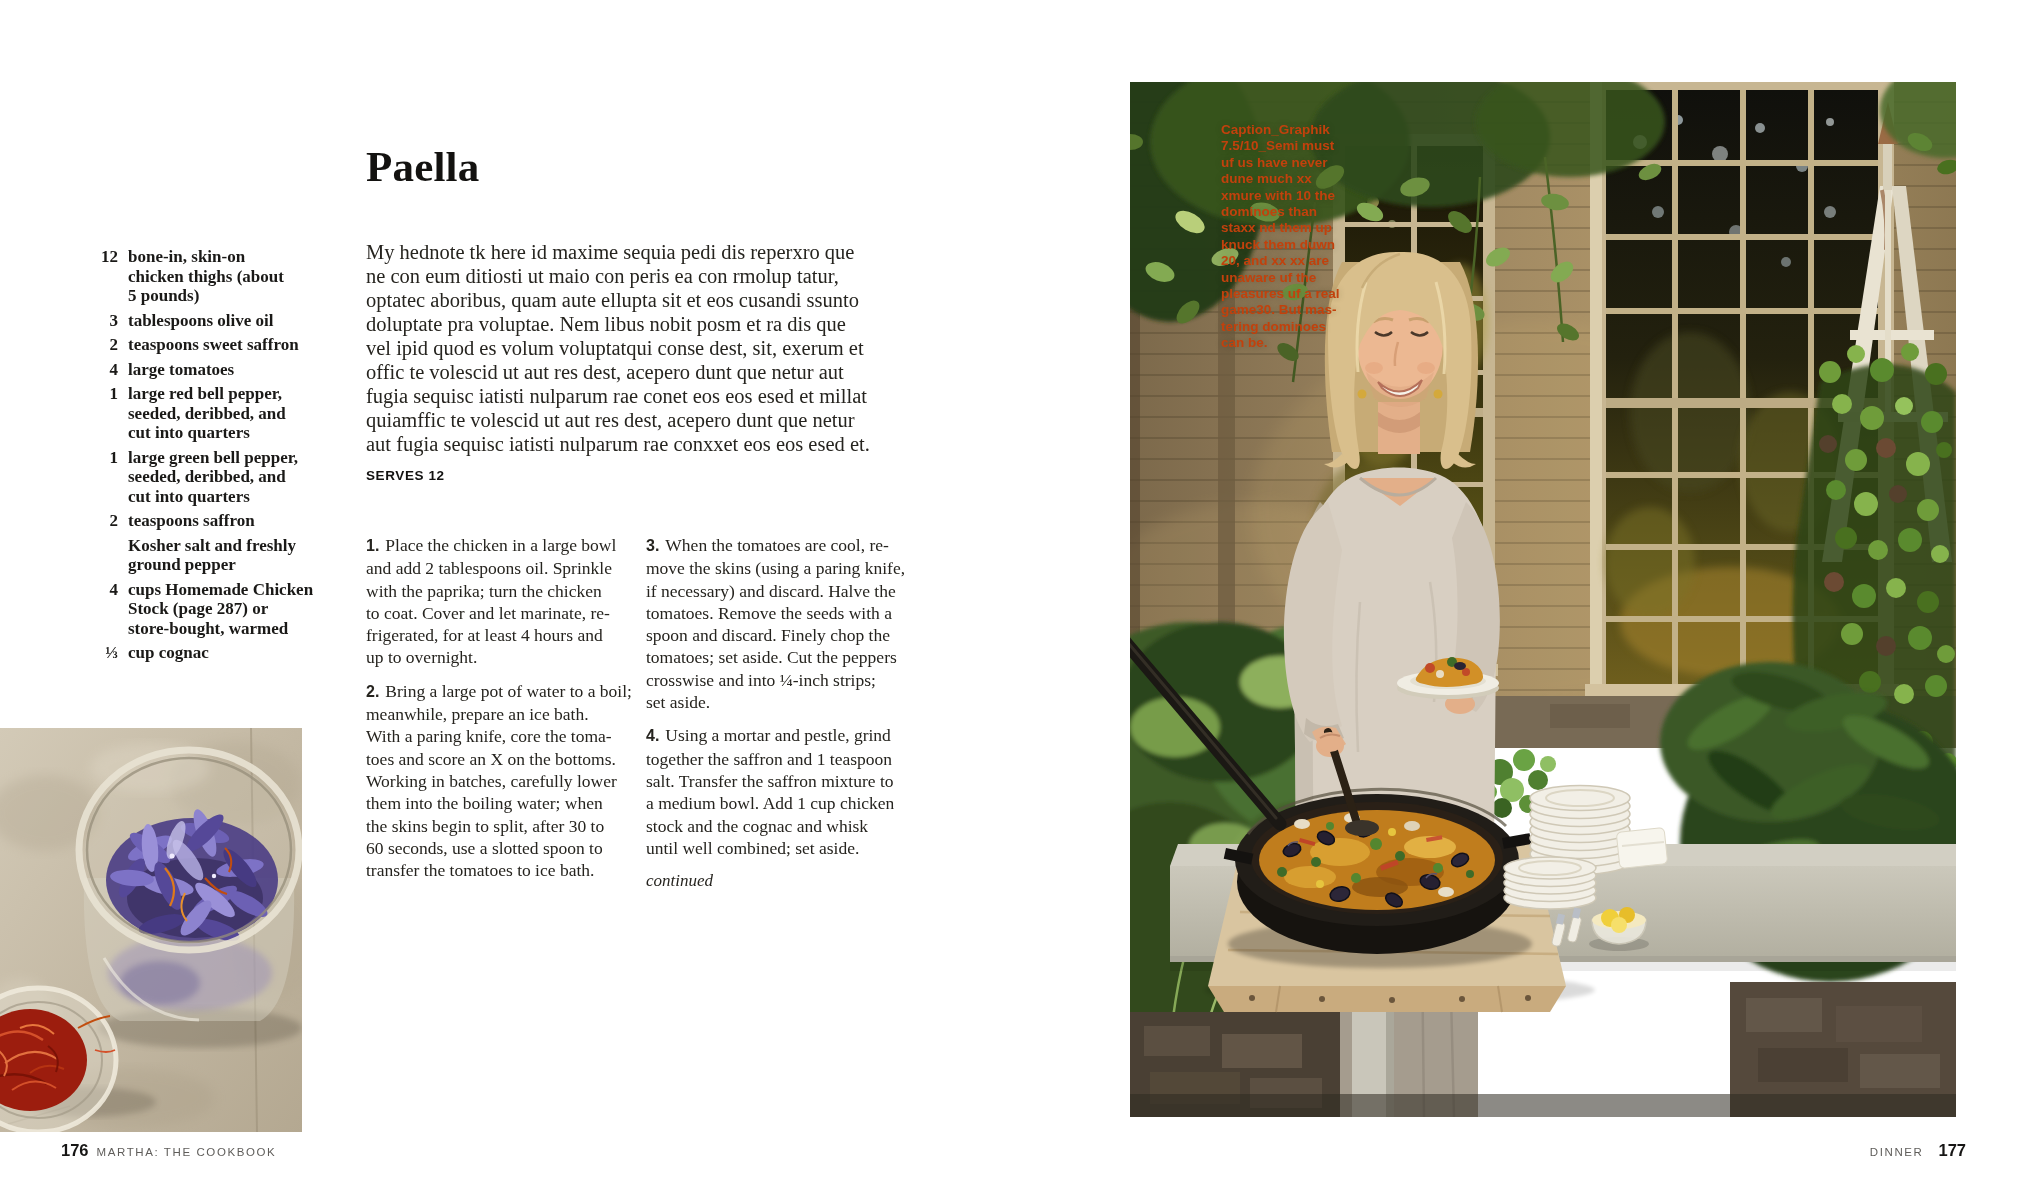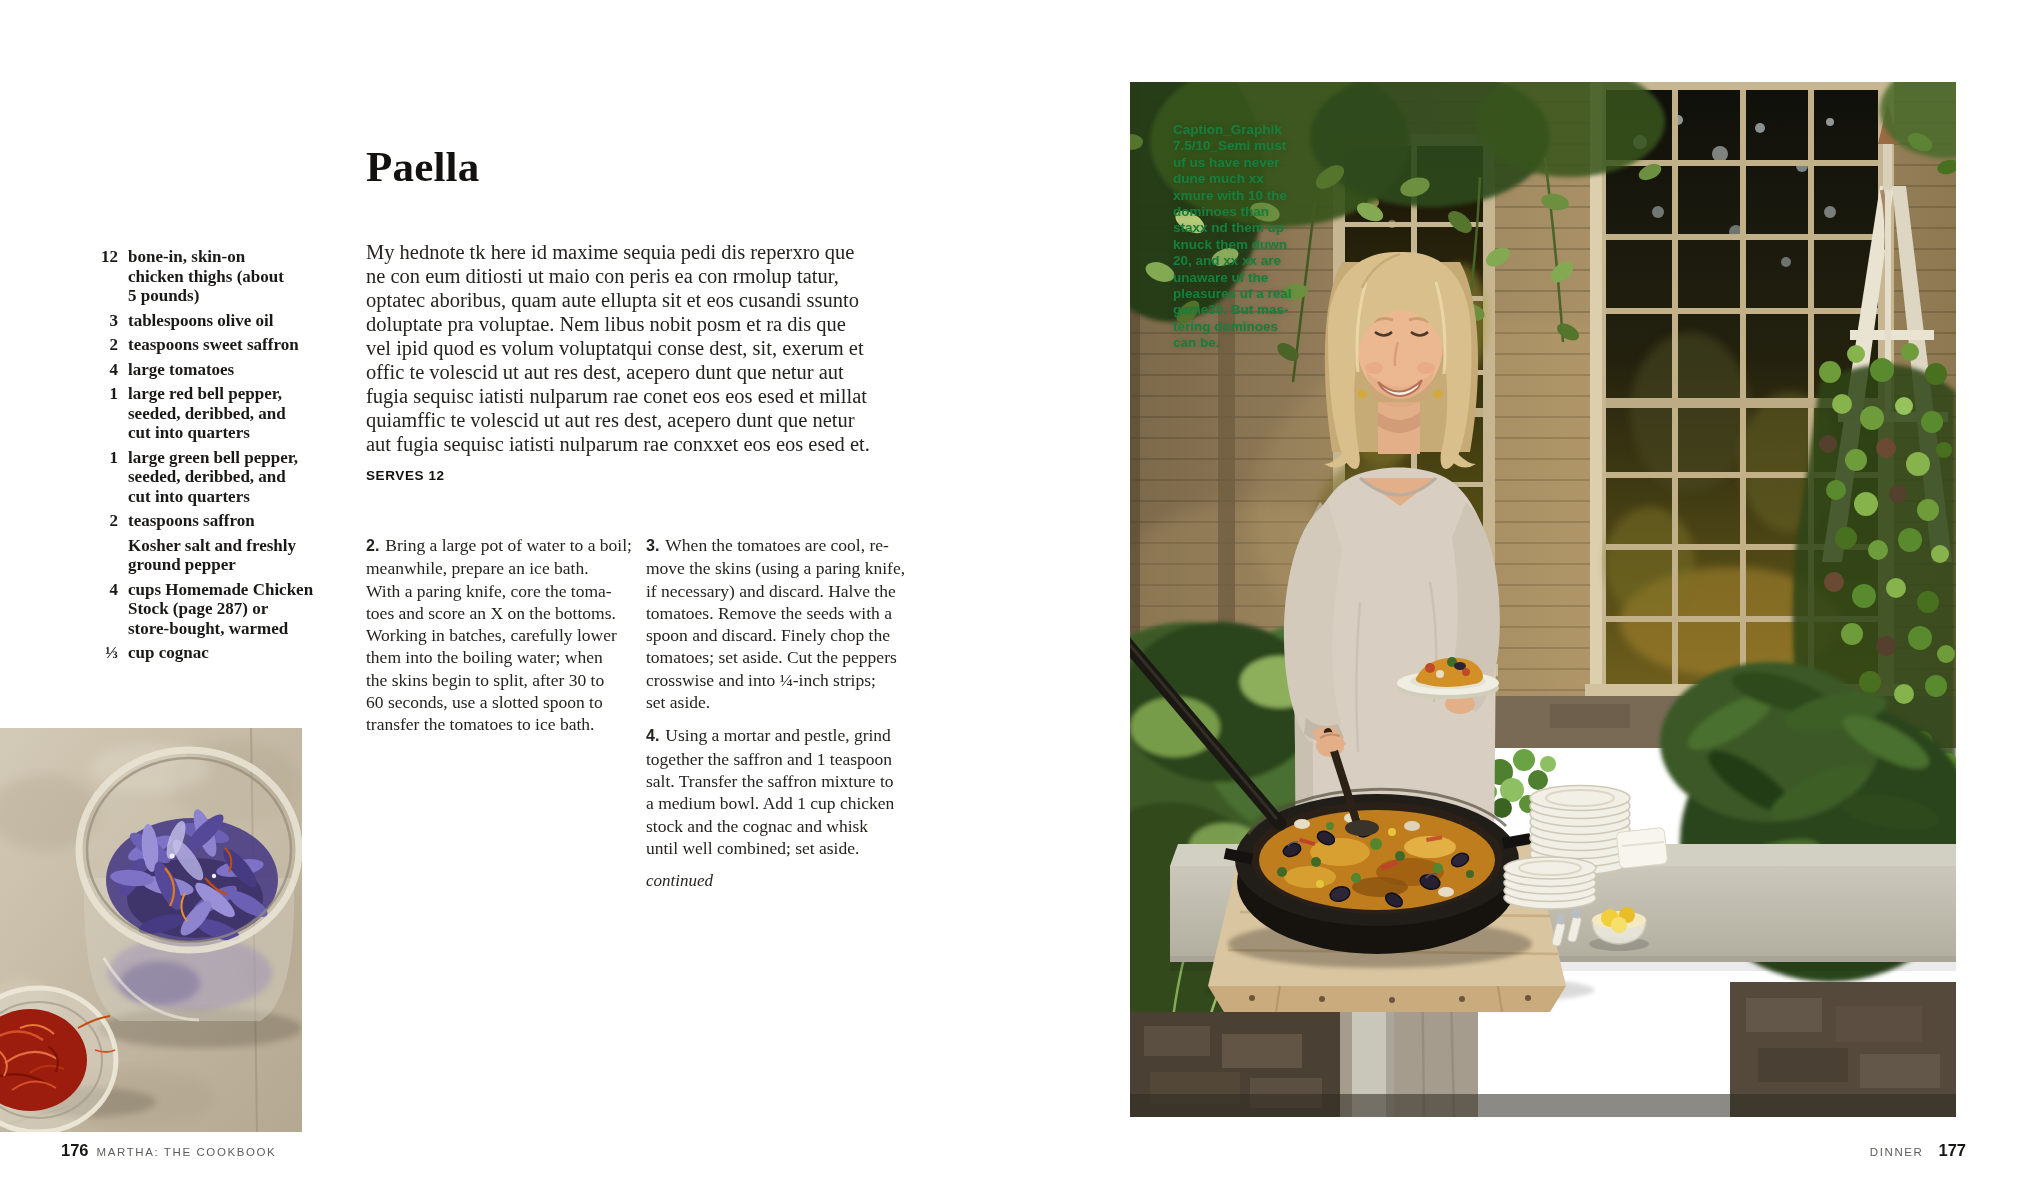--- a/index.html
+++ b/index.html
@@ -26,21 +26,21 @@
   .step-num{font-family:"Liberation Sans","DejaVu Sans",sans-serif;font-weight:bold;
             font-size:16px;margin-right:6px;}
   .step-text{white-space:pre-line;}
   .continued{text-align:left;font-style:italic;font-size:17px;padding-right:26px;margin-top:2px;}
 
   
   .photo-left{position:absolute;left:0;top:728px;width:302px;height:404px;}
   .photo-left svg{display:block;width:100%;height:100%;}
   .photo-right{position:absolute;left:1130px;top:82px;width:826px;height:1035px;}
   .photo-right svg{display:block;width:100%;height:100%;}
-  .photo-caption{position:absolute;left:1173px;top:122px;width:128px;color:#15803d;
+  .photo-caption{position:absolute;left:1221px;top:122px;width:128px;color:#c2410c;
                  font-weight:bold;font-size:13.5px;line-height:16.4px;white-space:pre-line;
                  z-index:5;text-shadow:0 0 6px rgba(40,40,20,.25);}
 
   
   .footer{position:absolute;top:1141px;display:flex;align-items:baseline;gap:15px;}
   .footer-left{left:61px;gap:8px;}
   .footer-right{right:74px;}
   .folio{font-weight:bold;font-size:16.5px;color:#171615;}
   .running-head{font-size:11.5px;letter-spacing:1.6px;color:#5f5d5a;}
 </style>
@@ -120,20 +120,28 @@
 vel ipid quod es volum voluptatqui conse dest, sit, exerum et
 offic te volescid ut aut res dest, acepero dunt que netur aut
 fugia sequisc iatisti nulparum rae conet eos eos esed et millat
 quiamffic te volescid ut aut res dest, acepero dunt que netur
 aut fugia sequisc iatisti nulparum rae conxxet eos eos esed et.</div>
 
   <div class="serves sans">SERVES 12</div>
 
   <div class="steps-col col1">
 
+      <p class="step">
+        <span class="step-num">1.</span><span class="step-text">Place the chicken in a large bowl
+and add 2 tablespoons oil. Sprinkle
+with the paprika; turn the chicken
+to coat. Cover and let marinate, re-
+frigerated, for at least 4 hours and
+up to overnight.</span>
+      </p>
 
       <p class="step">
         <span class="step-num">2.</span><span class="step-text">Bring a large pot of water to a boil;
 meanwhile, prepare an ice bath.
 With a paring knife, core the toma-
 toes and score an X on the bottoms.
 Working in batches, carefully lower
 them into the boiling water; when
 the skins begin to split, after 30 to
 60 seconds, use a slotted spoon to

